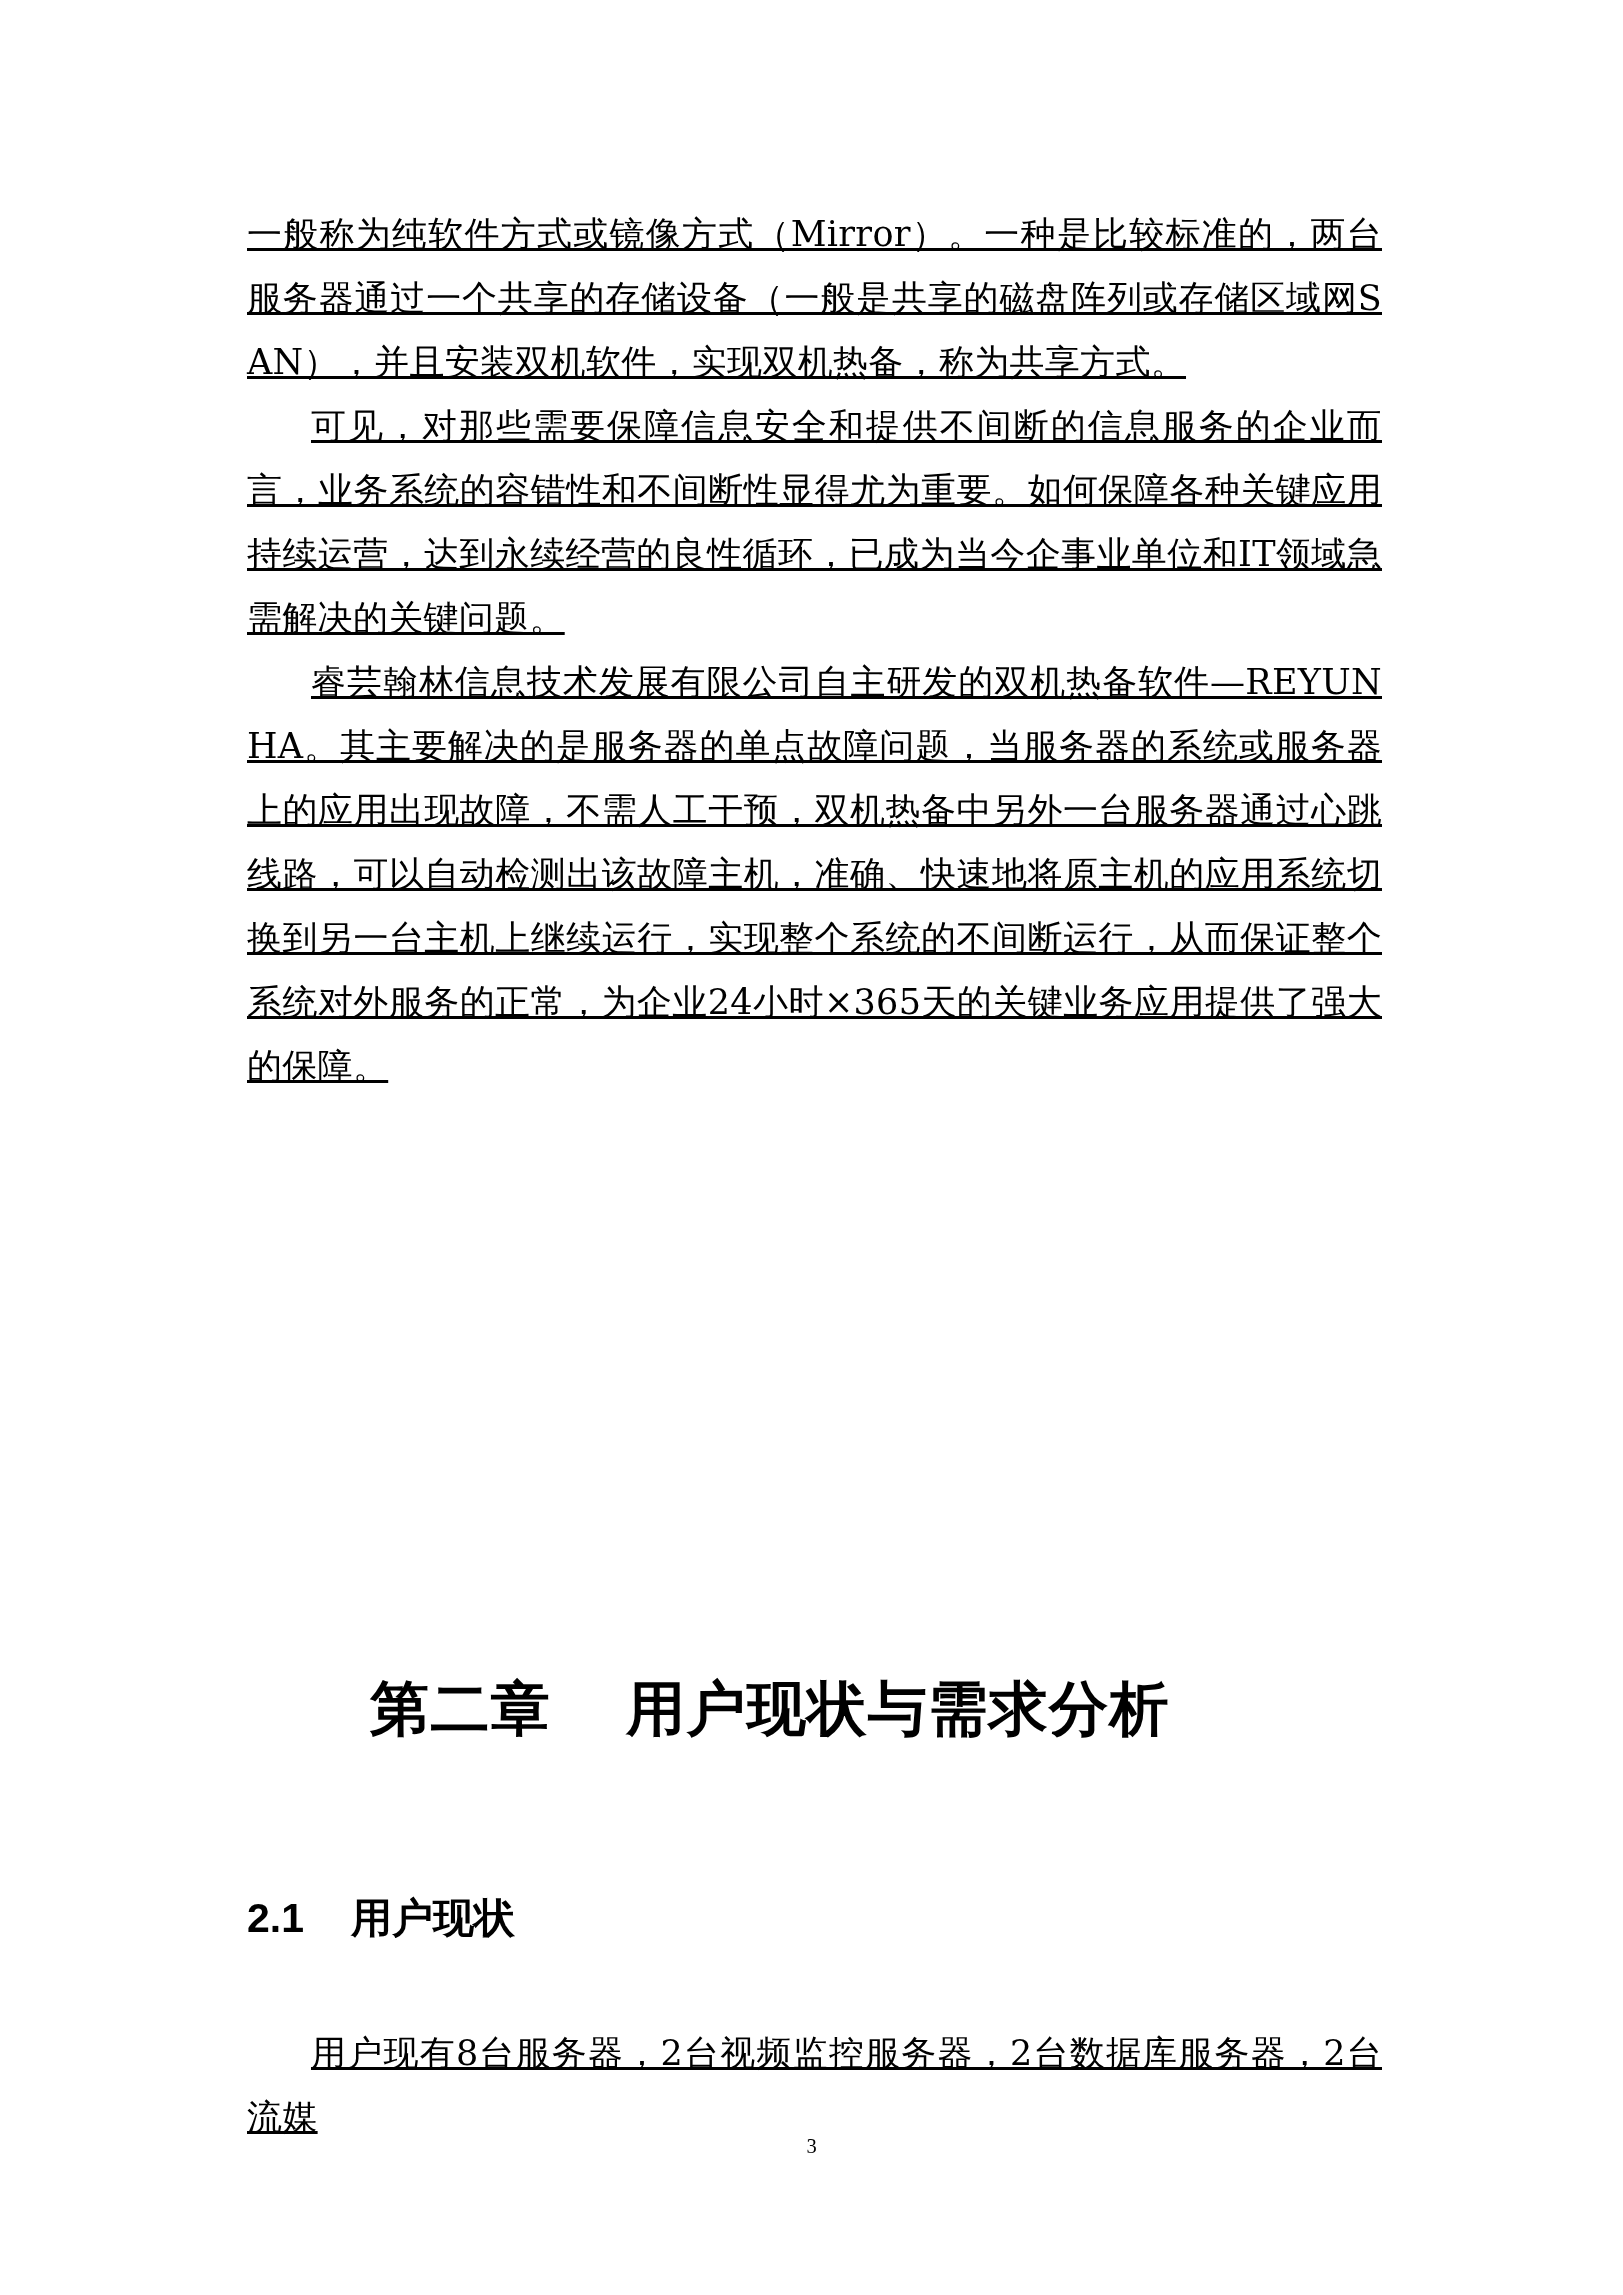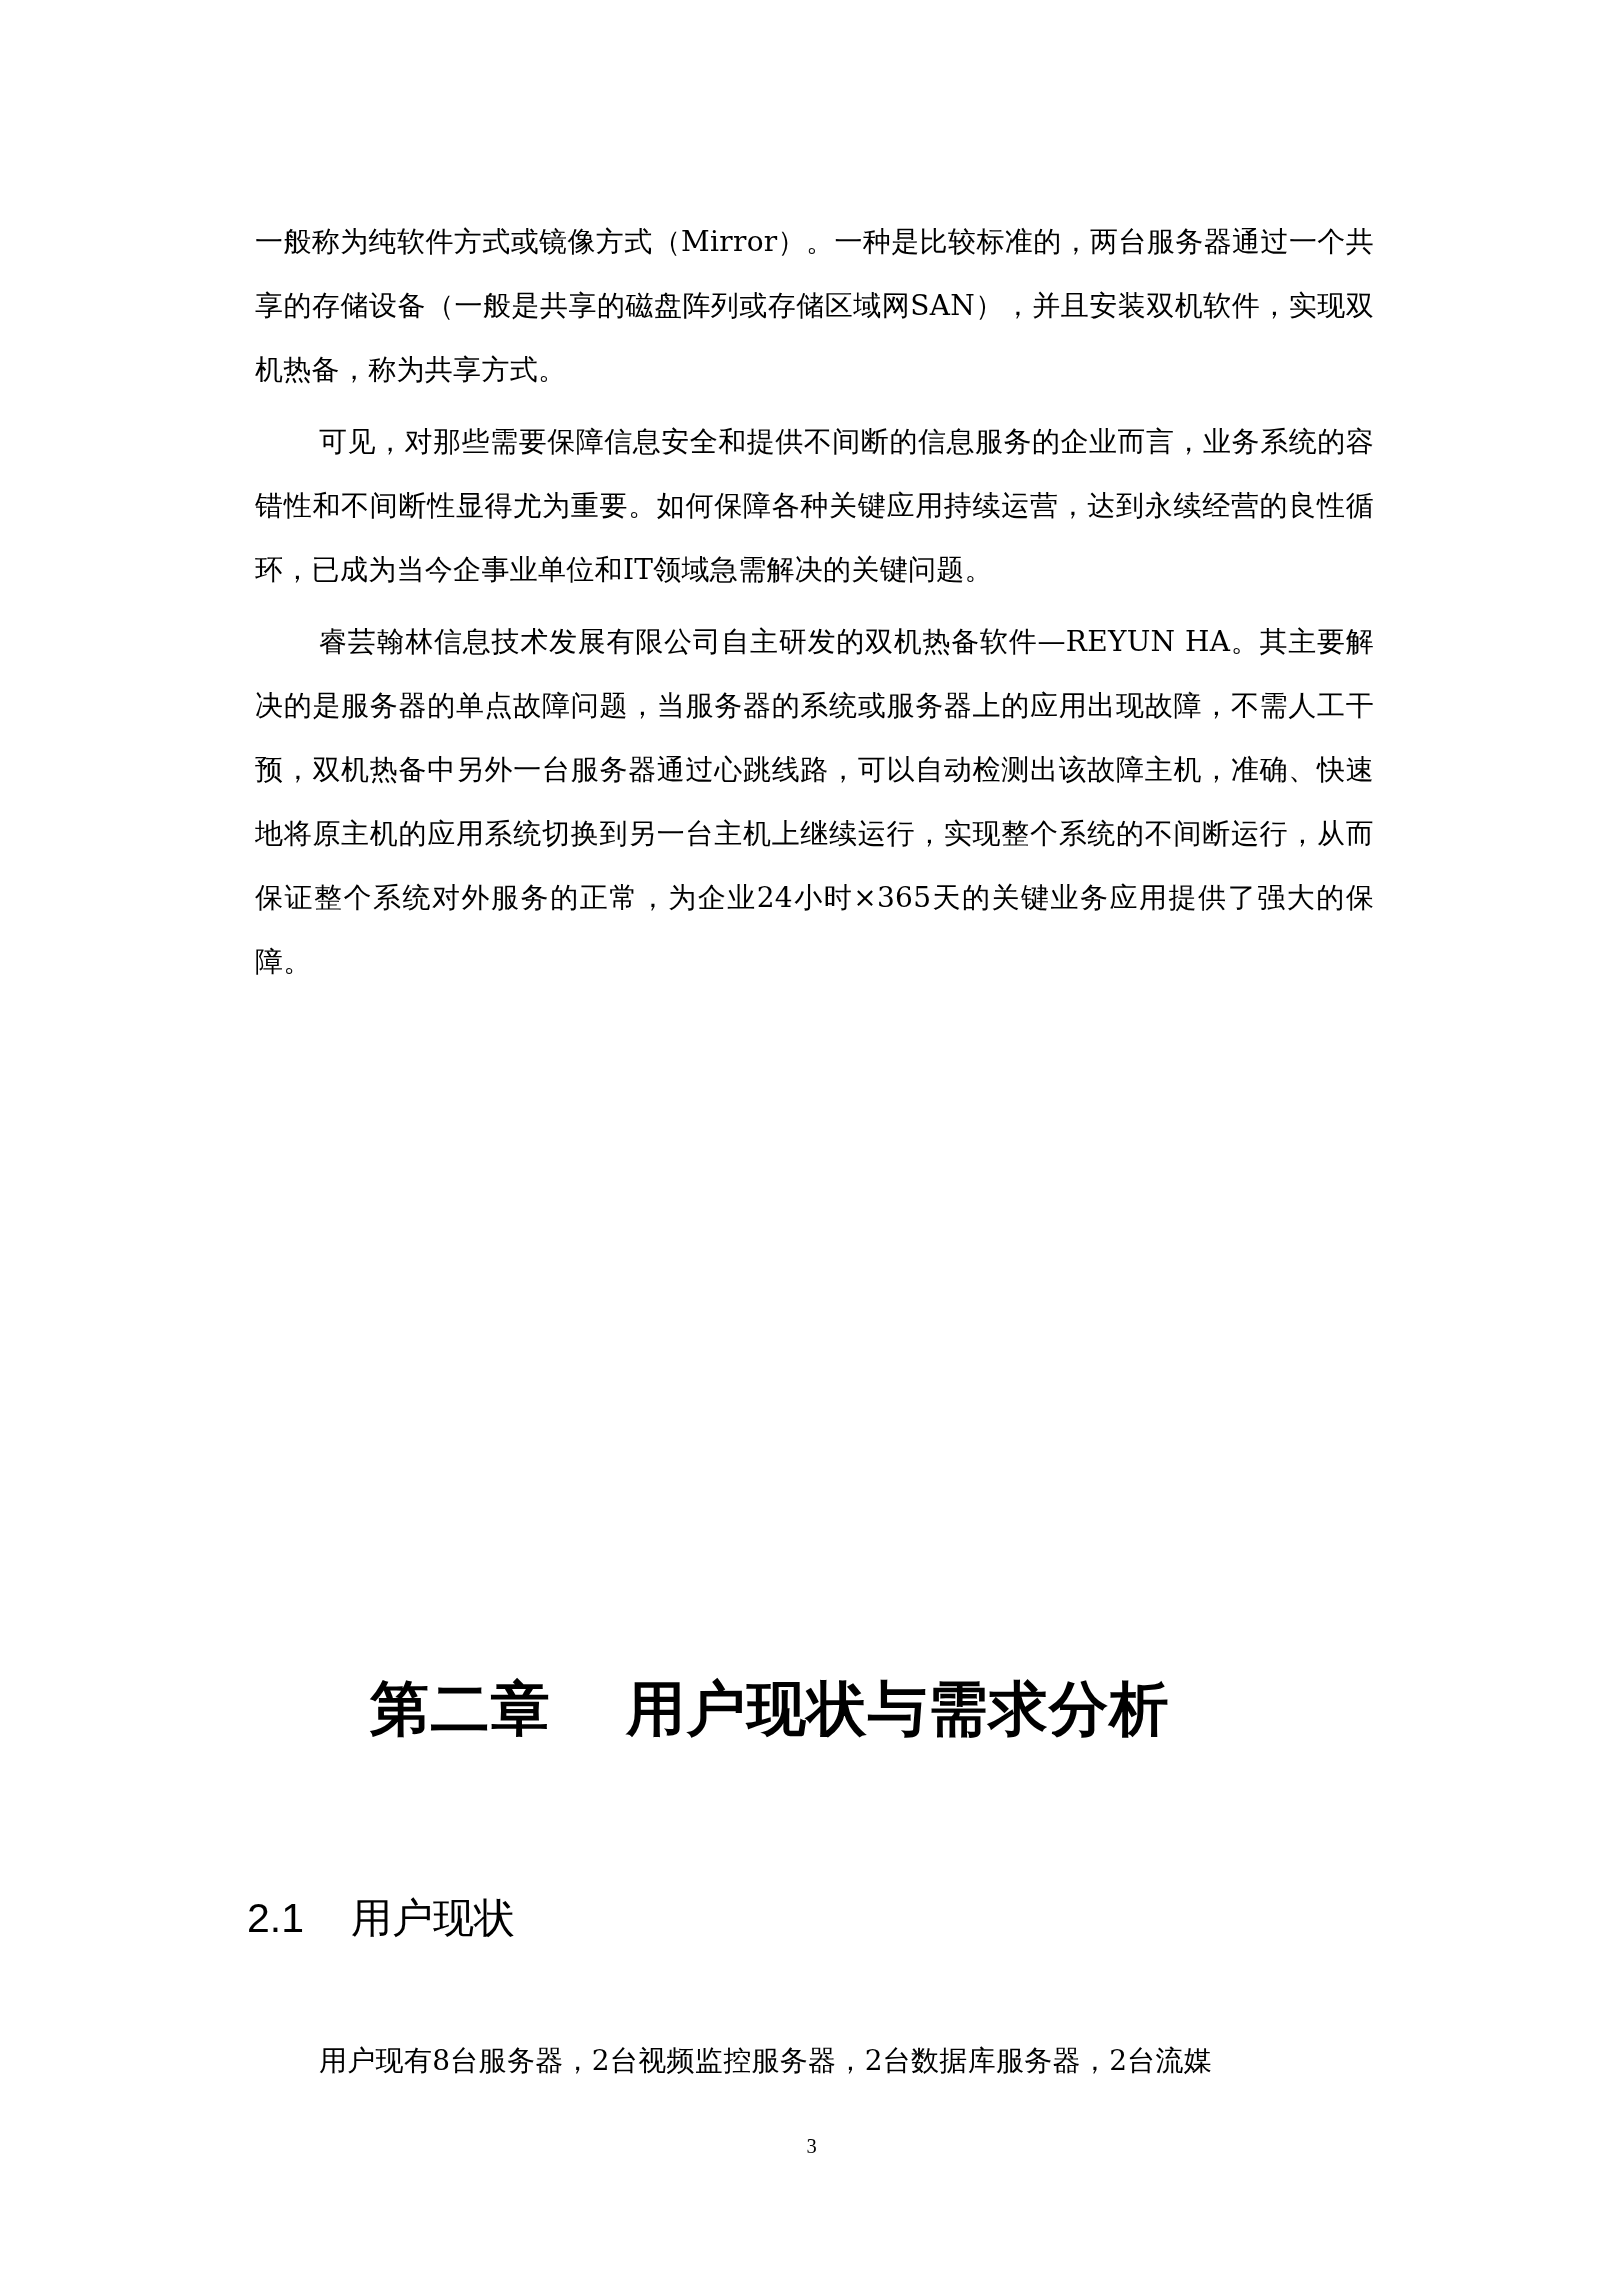--- a/index.html
+++ b/index.html
@@ -22,28 +22,29 @@
     height: 2295px;
     background: #ffffff;
   }
   .body-block {
     position: absolute;
     left: 247px;
     top: 202px;
     width: 1135px;
   }
   .para {
-    margin: 8px;
-    font-size: 28px;
+    margin: 0;
+    font-size: 35px;
     line-height: 64px;
     text-align: justify;
     text-align-last: left;
     letter-spacing: 0.3px;
     white-space: normal;
     word-break: break-all;
+    text-decoration: underline;
   }
   .indent-2 { text-indent: 64px; }
   .indent-3 { text-indent: 99px; }
 
   .chapter-title {
     position: absolute;
     left: 366px;
     top: 1664px;
     width: 852px;
     margin: 4px;
@@ -55,21 +56,21 @@
     letter-spacing: 1.4px;
   }
   .chapter-title .gap { display: inline-block; width: 75px; }
 
   .section-title {
     position: absolute;
     left: 247px;
     top: 1888px;
     margin: 0;
     font-family: "Liberation Sans", "DejaVu Sans", sans-serif;
-    font-weight: normal;
+    font-weight: bold;
     font-size: 41px;
     line-height: 61px;
     white-space: nowrap;
   }
   .section-title .num { display: inline-block; width: 104px; }
 
   .last-para {
     position: absolute;
     left: 247px;
     top: 2021px;

